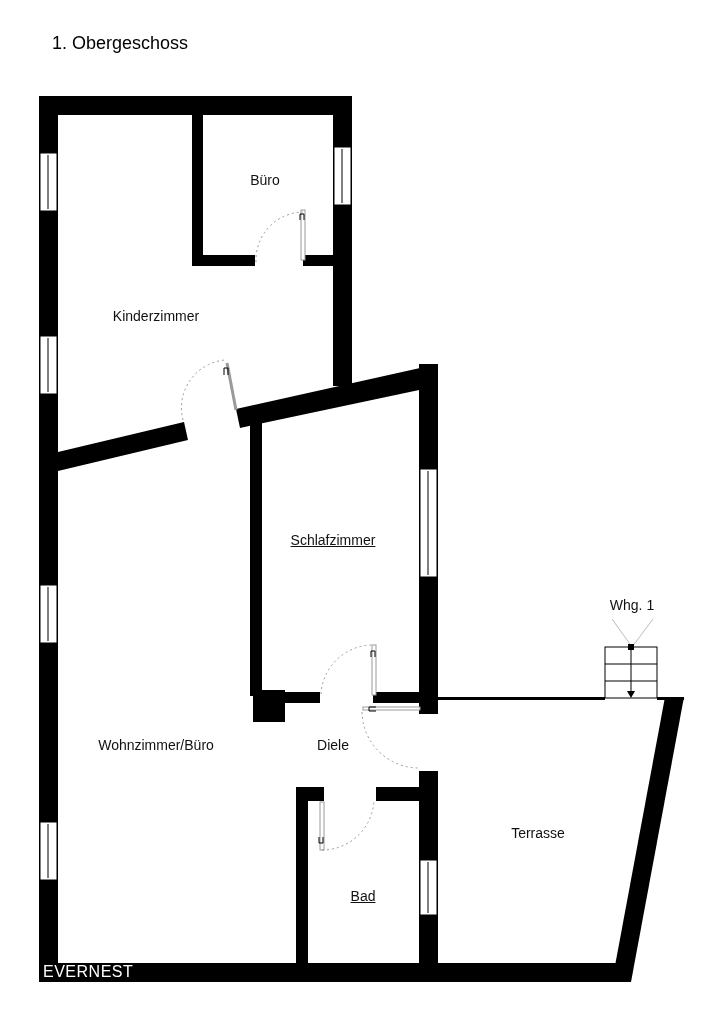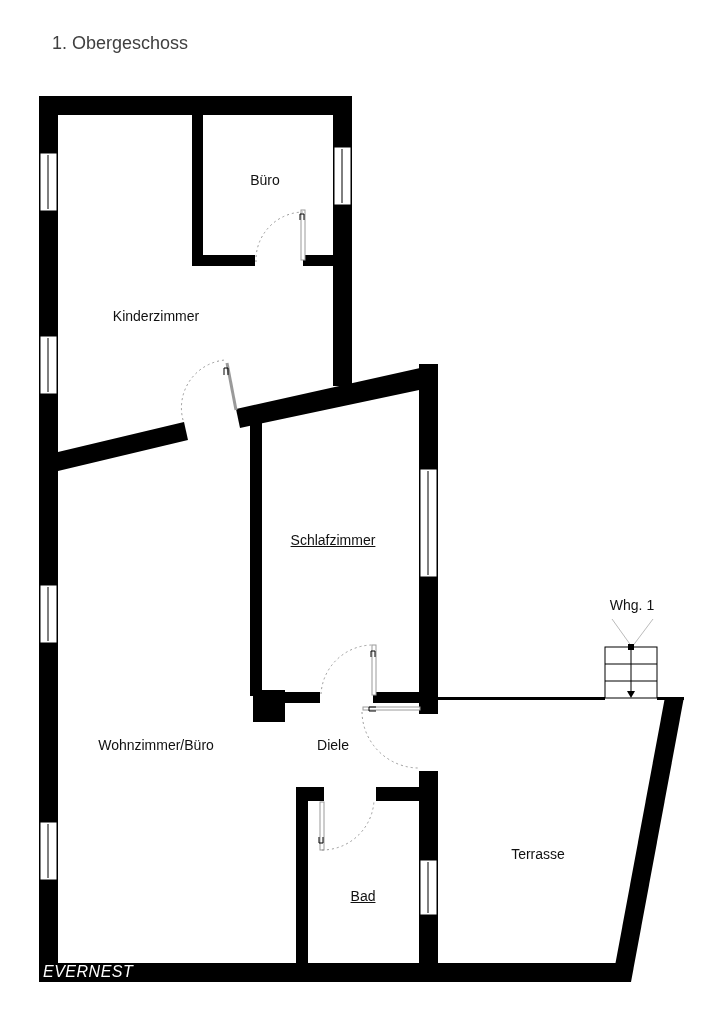--- a/index.html
+++ b/index.html
@@ -1,21 +1,21 @@
 <!DOCTYPE html>
 <html><head>
 <meta charset="utf-8">
 <style>
   html, body { margin: 0; padding: 0; background: #ffffff; }
   body { width: 720px; height: 1019px; position: relative; overflow: hidden;
          font-family: "Liberation Sans", "DejaVu Sans", sans-serif; color: #000; }
-  .title { position: absolute; left: 52px; top: 33px; font-size: 18px; color: #404040; }
+  .title { position: absolute; left: 52px; top: 33px; font-size: 18px; color: #000000; }
   svg.plan { position: absolute; left: 0; top: 0; }
   .room-label { position: absolute; font-size: 14px; color: #111; white-space: nowrap; transform: translate(-50%, -50%); }
-  .brand { position: absolute; left: 43px; top: 963px; font-size: 16px; color: #fff; letter-spacing: 0.5px; font-style: italic; }
+  .brand { position: absolute; left: 43px; top: 963px; font-size: 16px; color: #fff; letter-spacing: 0.5px; }
 </style>
 </head>
 <body>
 
 <div class="title">1. Obergeschoss</div>
 
 <svg class="plan" width="720" height="1019" viewBox="0 0 720 1019">
   <g fill="#000">
 
     <rect x="39" y="96" width="313" height="19"></rect>
@@ -110,17 +110,17 @@
     <rect x="628" y="644" width="6" height="6" fill="#000"></rect>
     <polygon points="627,691 635,691 631,698" fill="#000"></polygon>
   </g>
 </svg>
 
 <div class="room-label" style="left:265px;top:180px;">Büro</div>
 <div class="room-label" style="left:156px;top:316px;">Kinderzimmer</div>
 <div class="room-label" style="left:333px;top:540px;text-decoration:underline;">Schlafzimmer</div>
 <div class="room-label" style="left:156px;top:745px;">Wohnzimmer/Büro</div>
 <div class="room-label" style="left:333px;top:745px;">Diele</div>
-<div class="room-label" style="left:538px;top:833px;margin-top:21px;">Terrasse</div>
+<div class="room-label" style="left:538px;top:833px;">Terrasse</div>
 <div class="room-label" style="left:363px;top:896px;text-decoration:underline;">Bad</div>
 <div class="room-label" style="left:632px;top:605px;">Whg. 1</div>
 
 <div class="brand">EVERNEST</div>
 
 </body></html>

